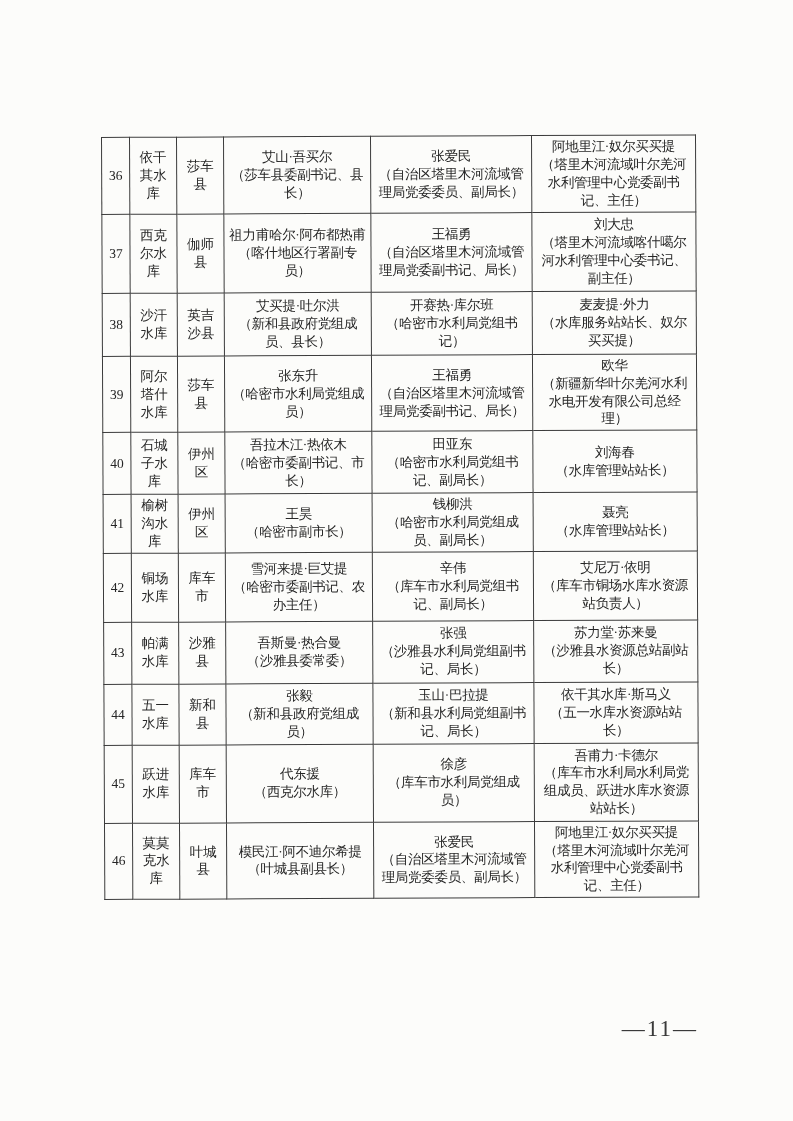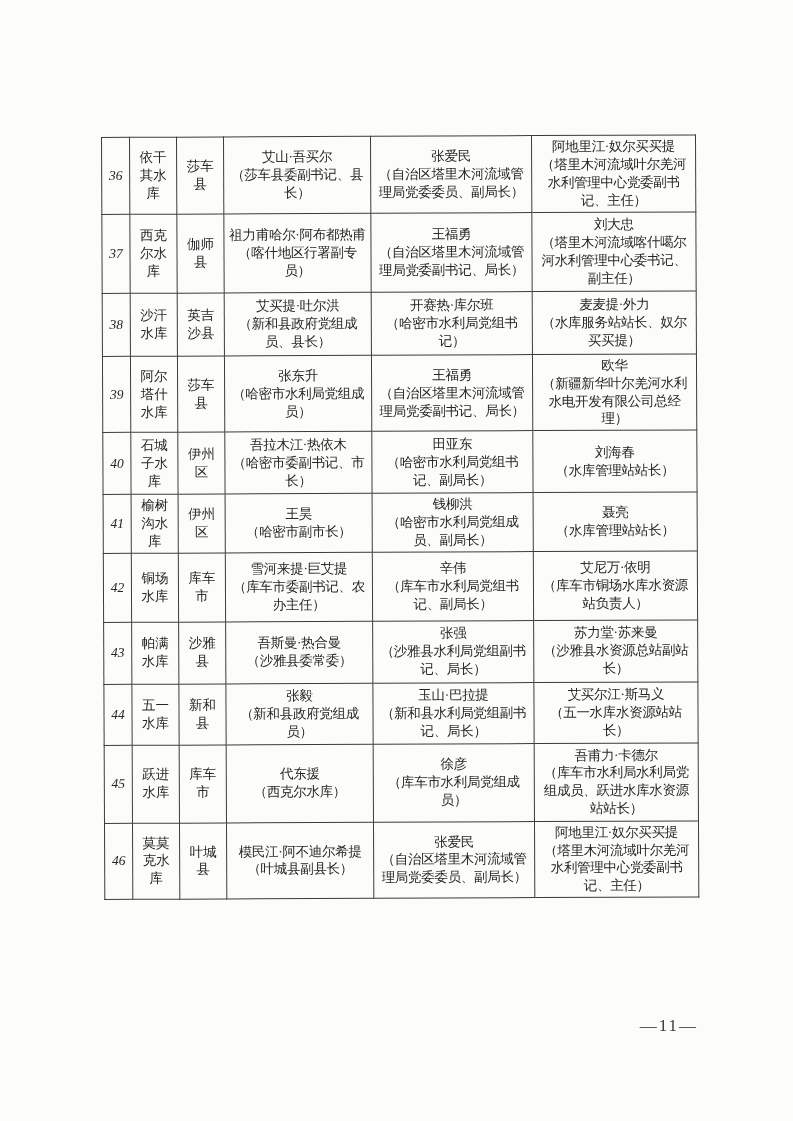--- a/index.html
+++ b/index.html
@@ -30,41 +30,41 @@
     border: 1px solid #3c3c3c;
     padding: 2px 3px;
     text-align: center;
     vertical-align: middle;
     font-size: 13.5px;
     line-height: 1.32;
     color: #262626;
     overflow: hidden;
   }
   table.roster { border: 1.5px solid #333333; }
-  td.c-no   { font-size: 14px; padding: 1px; font-style: italic; }
+  td.c-no   { font-size: 14px; padding: 1px; }
   td.c-p1   { padding: 1px 1px; }
   .pname  { letter-spacing: -0.3px; }
   .ptitle { letter-spacing: -0.3px; }
   
   tr.r0  { height: 77px; }
   tr.r1  { height: 79px; }
   tr.r2  { height: 63px; }
   tr.r3  { height: 62px; }
   tr.r4  { height: 62px; }
   tr.r5  { height: 55px; }
   tr.r6  { height: 69px; }
   tr.r7  { height: 62px; }
   tr.r8  { height: 61px; }
   tr.r9  { height: 78px; }
   tr.r10 { height: 75px; }
   .page-number {
     position: absolute;
     top: 1016px;
     right: 95px;
-    font-size: 17px;
+    font-size: 23px;
     letter-spacing: 2px;
     color: #3a3a3a;
     font-family: "Liberation Serif", "DejaVu Serif", serif;
   }
 </style>
 </head>
 <body>
 
 <div class="page">
 
@@ -227,21 +227,21 @@
       <span>42</span>
     </td>
     <td class="c-res">
       <span>铜场水库</span>
     </td>
     <td class="c-cty">
       <span>库车市</span>
     </td>
     <td class="c-p c-p1">
       <div class="pname">雪河来提·巨艾提</div>
-      <div class="ptitle">（库车市委副书记、农办主任）</div>
+      <div class="ptitle">（哈密市委副书记、农办主任）</div>
     </td>
     <td class="c-p c-p2">
       <div class="pname">辛伟</div>
       <div class="ptitle">（库车市水利局党组书记、副局长）</div>
     </td>
     <td class="c-p c-p3">
       <div class="pname">艾尼万·依明</div>
       <div class="ptitle">（库车市铜场水库水资源站负责人）</div>
     </td>
   </tr>
@@ -282,21 +282,21 @@
     </td>
     <td class="c-p c-p1">
       <div class="pname">张毅</div>
       <div class="ptitle">（新和县政府党组成员）</div>
     </td>
     <td class="c-p c-p2">
       <div class="pname">玉山·巴拉提</div>
       <div class="ptitle">（新和县水利局党组副书记、局长）</div>
     </td>
     <td class="c-p c-p3">
-      <div class="pname">艾买尔江·斯马义</div>
+      <div class="pname">依干其水库·斯马义</div>
       <div class="ptitle">（五一水库水资源站站长）</div>
     </td>
   </tr>
 
   <tr class="r9">
     <td class="c-no">
       <span>45</span>
     </td>
     <td class="c-res">
       <span>跃进水库</span>

